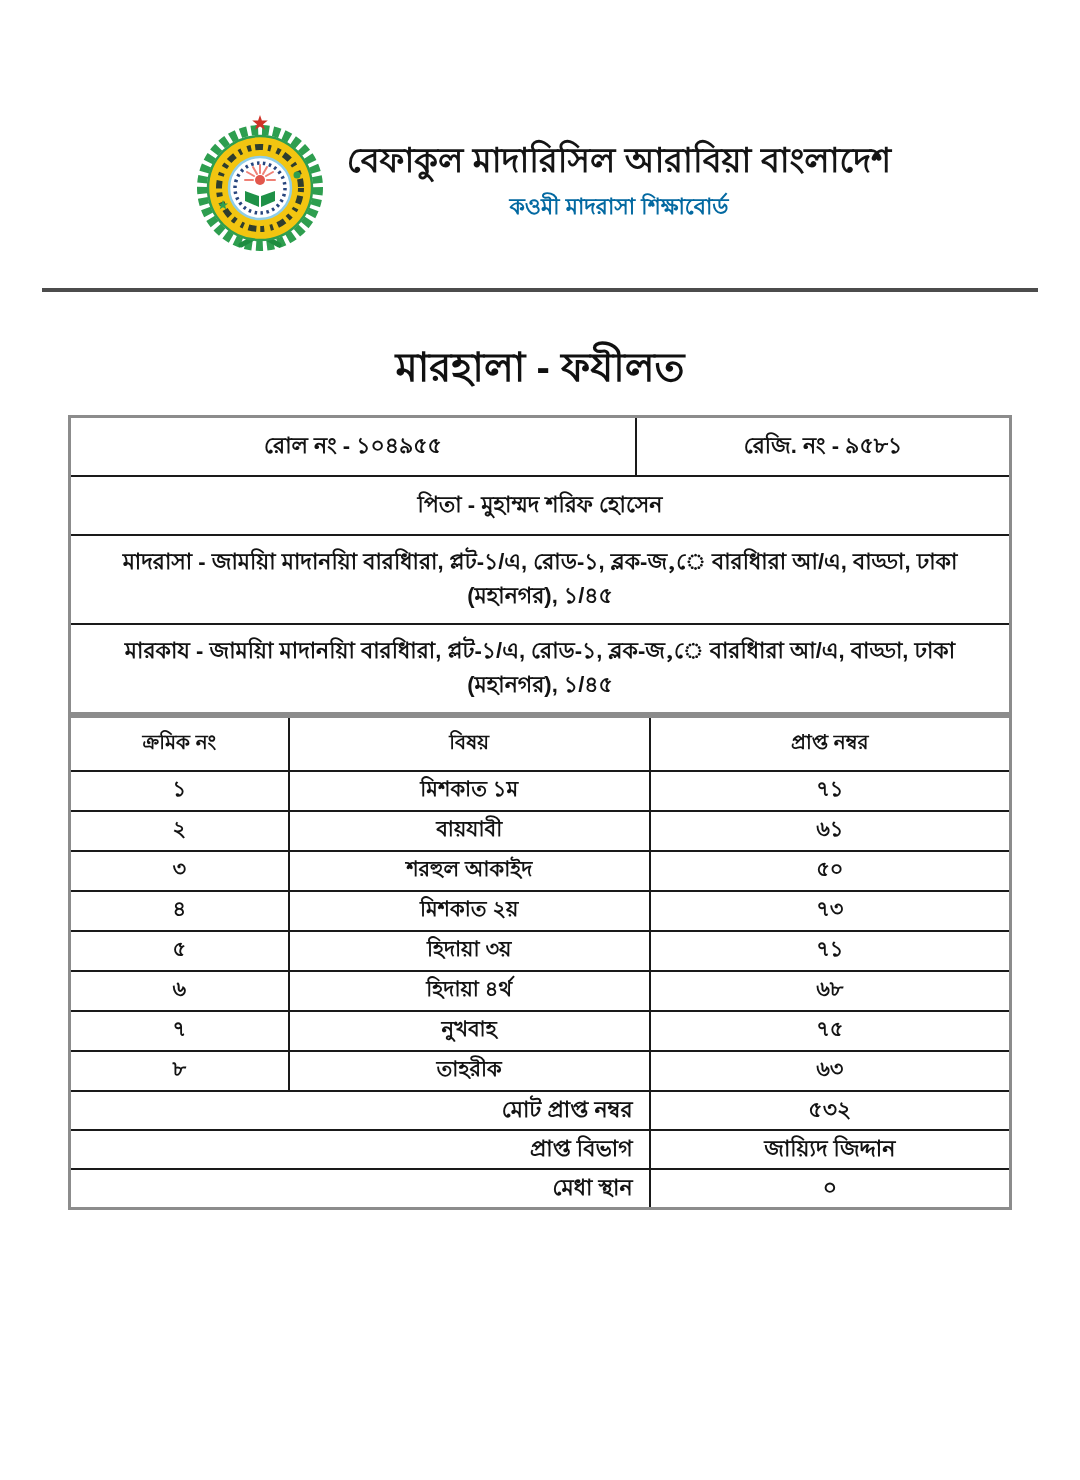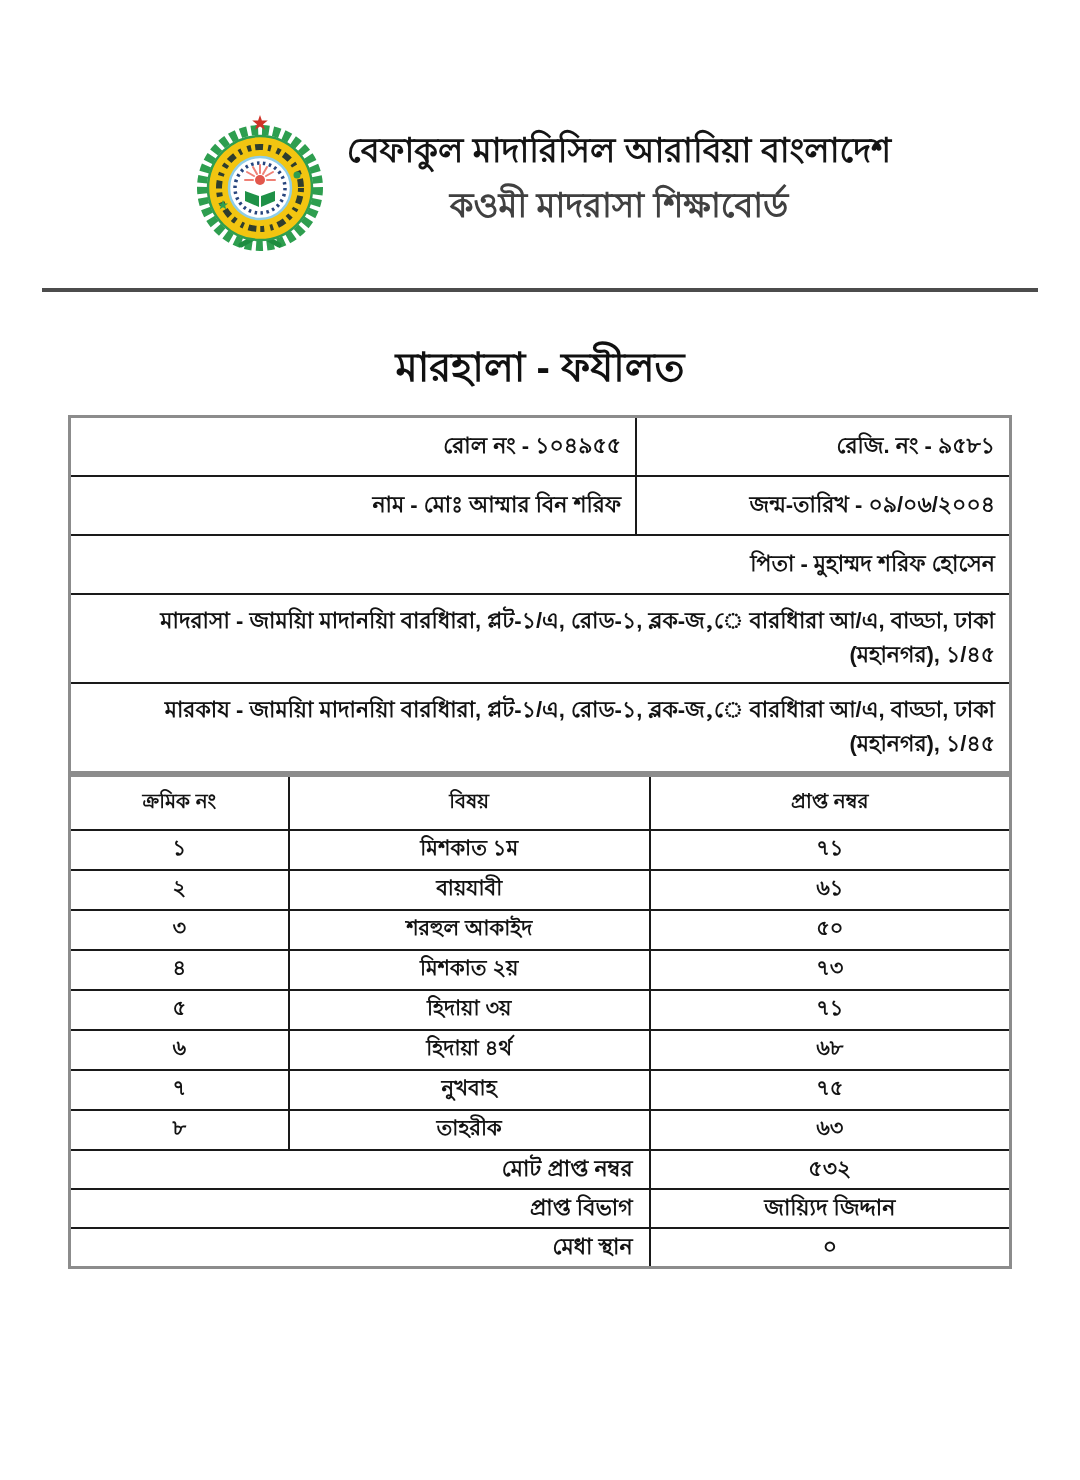--- a/index.html
+++ b/index.html
@@ -12,21 +12,21 @@
   .page { width: 1080px; height: 1480px; background: #fff; overflow: hidden; }
 
   
   .header {
     margin-top: 112px;
     display: flex; justify-content: center; align-items: center; gap: 16px;
   }
   .logo-wrap { width: 142px; height: 142px; flex: 0 0 auto; }
   .header-text { text-align: center; }
   .org-name { font-size: 34px; font-weight: bold; color: #141414; line-height: 1.2; }
-  .org-subtitle { font-size: 34px; font-weight: bold; color: #404040; margin-top: 8px; }
+  .org-subtitle { font-size: 22px; font-weight: bold; color: #0369a1; margin-top: 8px; }
 
   .rule {
     width: 996px; margin: 34px auto 0 auto;
     border: none; border-top: 4px solid #4c4c4c; height: 0;
   }
 
   
   .doc-title {
     margin-top: 44px; text-align: center;
     font-size: 40px; font-weight: bold; color: #101010;
@@ -36,21 +36,21 @@
   table.tbl {
     width: 944px; margin: 12px auto 0 auto;
     border-collapse: collapse;
     border: 3px solid #8c8c8c;
     font-weight: bold; color: #131313;
   }
   table.marks { margin-top: 0; }
   table.tbl td, table.tbl th { border: 2px solid #1a1a1a; }
 
   
-  .info td { font-size: 22px; padding: 10px 14px; vertical-align: middle; text-align: right; }
+  .info td { font-size: 22px; padding: 10px 14px; vertical-align: middle; text-align: center; }
   .info .r-short td { height: 53px; }
   .info .r-addr td { line-height: 34px; padding-top: 9px; }
   .info col.c-left  { width: 60.2%; }
   .info col.c-right { width: 39.8%; }
 
   
   .marks col.c-sl   { width: 23.3%; }
   .marks col.c-sub  { width: 38.35%; }
   .marks col.c-mark { width: 38.35%; }
   .marks th { height: 54px; font-size: 20px; text-align: center; vertical-align: middle; }
@@ -114,24 +114,20 @@
     <colgroup>
         <col class="c-left">
         <col class="c-right">
       </colgroup>
     <tbody>
         <tr class="r-short">
       <td>রোল নং - ১০৪৯৫৫</td>
       <td>রেজি. নং - ৯৫৮১</td>
     </tr>
     <tr class="r-short">
-      <td>নাম - মোঃ আম্মার বিন শরিফ</td>
-      <td>জন্ম-তারিখ - ০৯/০৬/২০০৪</td>
-    </tr>
-    <tr class="r-short">
       <td colspan="2">পিতা - মুহাম্মদ শরিফ হোসেন</td>
     </tr>
     <tr class="r-addr">
       <td colspan="2">মাদরাসা - জাময়িা মাদানয়িা বারধিারা, প্লট-১/এ, রোড-১, ব্লক-জ,ে বারধিারা আ/এ, বাড্ডা, ঢাকা (মহানগর), ১/৪৫</td>
     </tr>
     <tr class="r-addr">
       <td colspan="2">মারকায - জাময়িা মাদানয়িা বারধিারা, প্লট-১/এ, রোড-১, ব্লক-জ,ে বারধিারা আ/এ, বাড্ডা, ঢাকা (মহানগর), ১/৪৫</td>
     </tr>
   </tbody>
     </table>

